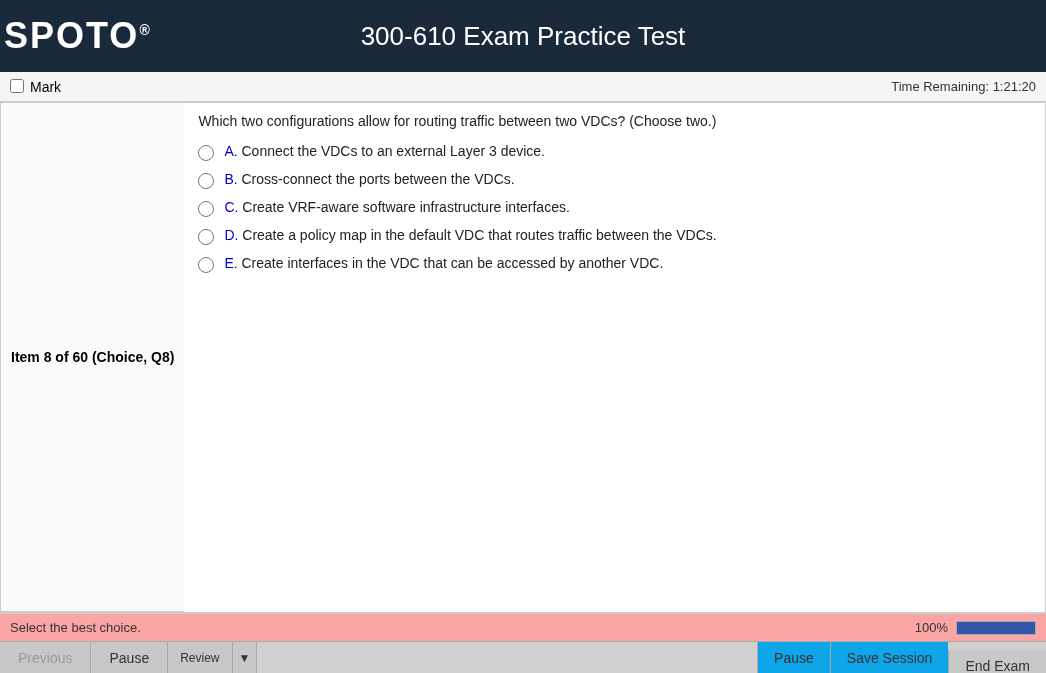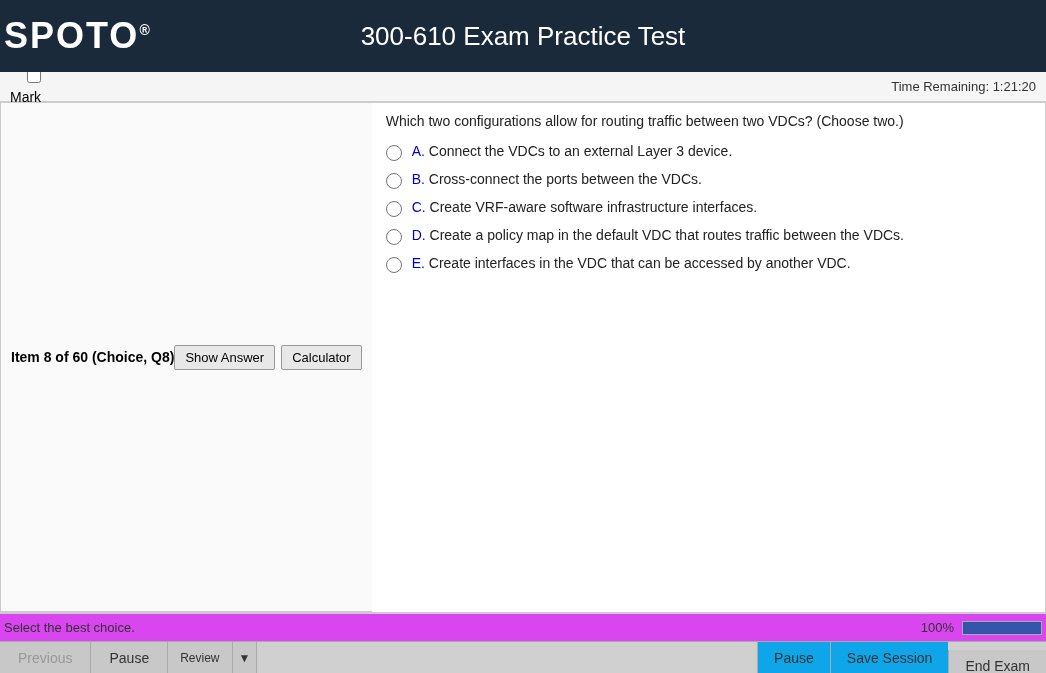--- a/index.html
+++ b/index.html
@@ -47,23 +47,22 @@
       background: #f5f5f5;
       border-bottom: 1px solid #ccc;
       display: flex;
       align-items: center;
       justify-content: space-between;
       padding: 4px 10px;
       height: 30px;
     }
     #mark-area {
       display: flex;
-      align-items: flex-end;
+      align-items: flex-start;
       gap: 6px;
-      flex-direction: column;
     }
     #mark-checkbox {
       width: 14px;
       height: 14px;
     }
     #timer-area {
       font-size: 13px;
       color: #333;
     }
 
@@ -147,26 +146,26 @@
       font-size: 14px;
       color: #222;
     }
     .choice-key {
       font-weight: normal;
       color: #0000cc;
     }
 
     
     #statusbar {
-      background: #d946ef;
+      background: #fca5a5;
       border-top: 1px solid #ccc;
       display: flex;
       align-items: center;
       justify-content: space-between;
-      padding: 4px 4px;
+      padding: 4px 10px;
       height: 28px;
     }
     #status-text {
       font-size: 13px;
       color: #333;
     }
     #progress-area {
       display: flex;
       align-items: center;
       gap: 8px;
@@ -273,24 +272,20 @@
   <div id="timer-area">
     <span>Time Remaining:</span>
     <span>1:21:20</span>
   </div>
 </div>
 
 <div id="main-area">
 
   <div id="question-header">
     <div id="item-info">Item 8 of 60 (Choice, Q8)</div>
-    <div id="header-buttons">
-      <button class="btn-small">Show Answer</button>
-      <button class="btn-small">Calculator</button>
-    </div>
   </div>
 
   <div id="content-scroll">
     <div id="question-text">Which two configurations allow for routing traffic between two VDCs? (Choose two.)</div>
     <div id="choices-list">
     <div class="choice-item">
           <input type="radio" name="question-choice" class="choice-radio" style="">
           <span class="choice-label"><span class="choice-key">A.  </span>Connect the VDCs to an external Layer 3 device.</span>
         </div>
         <div class="choice-item">

